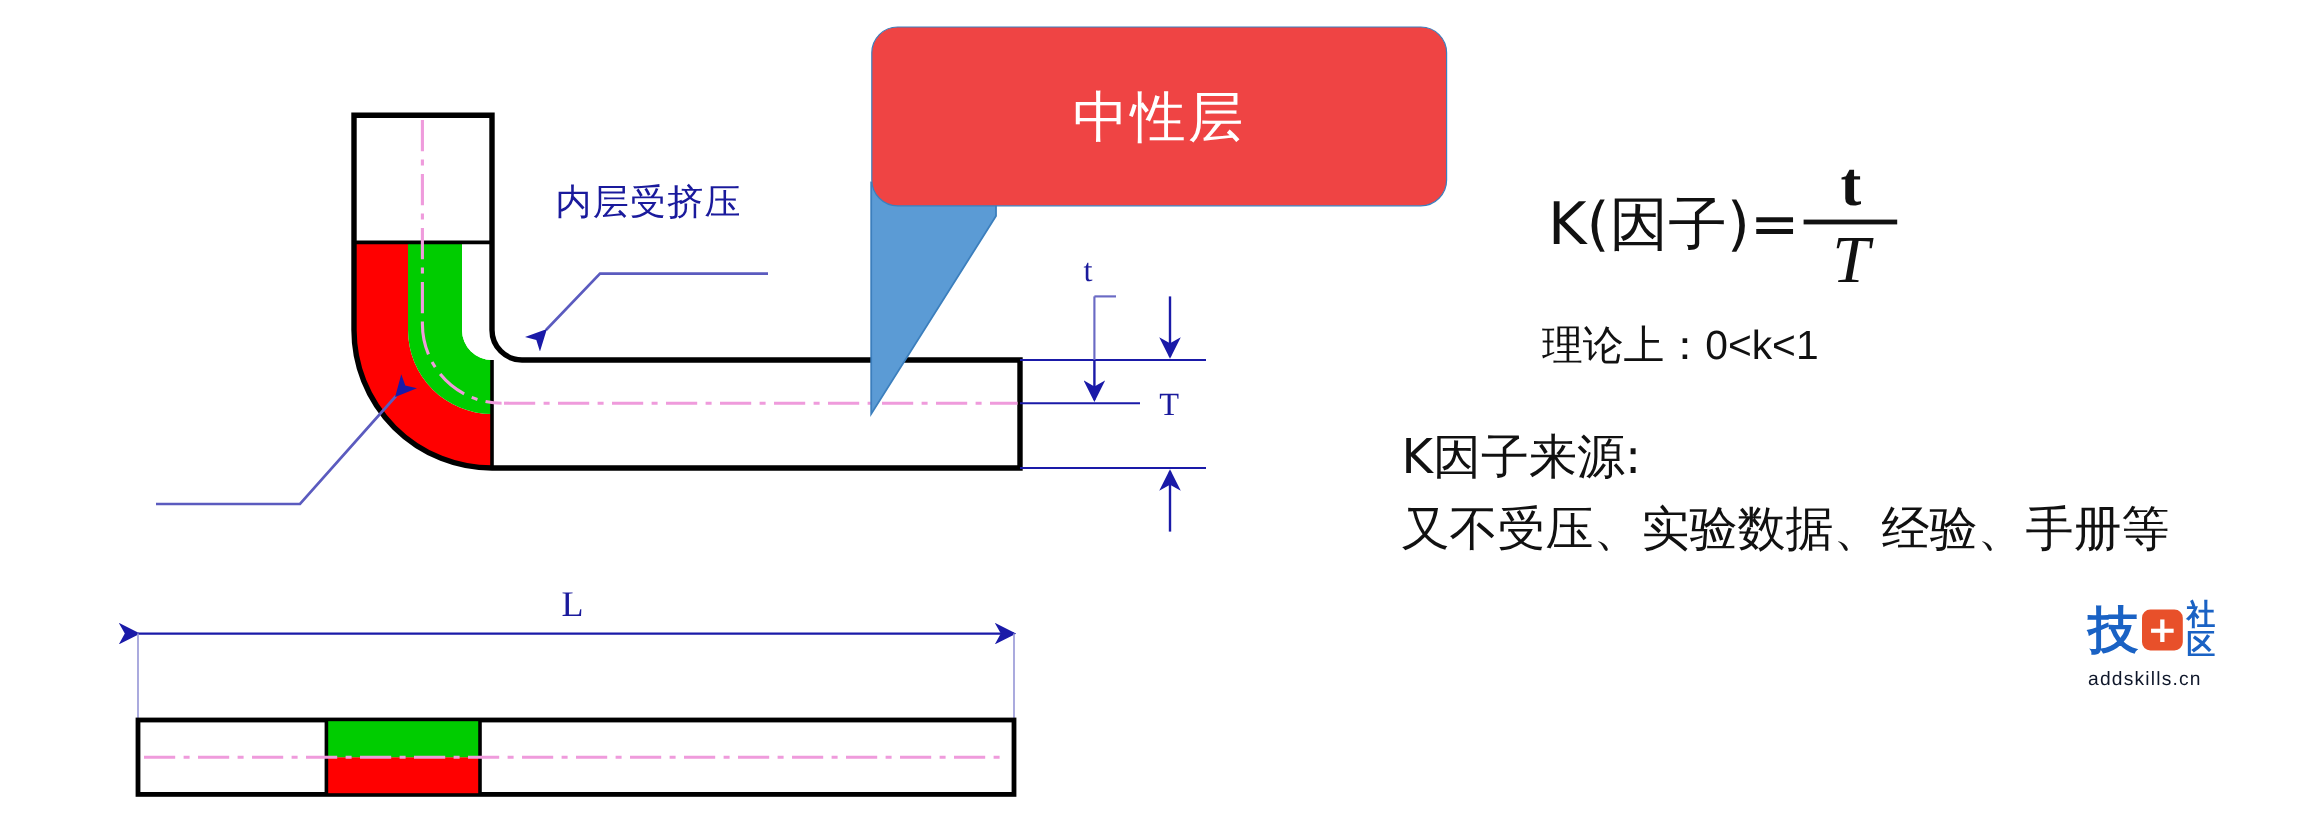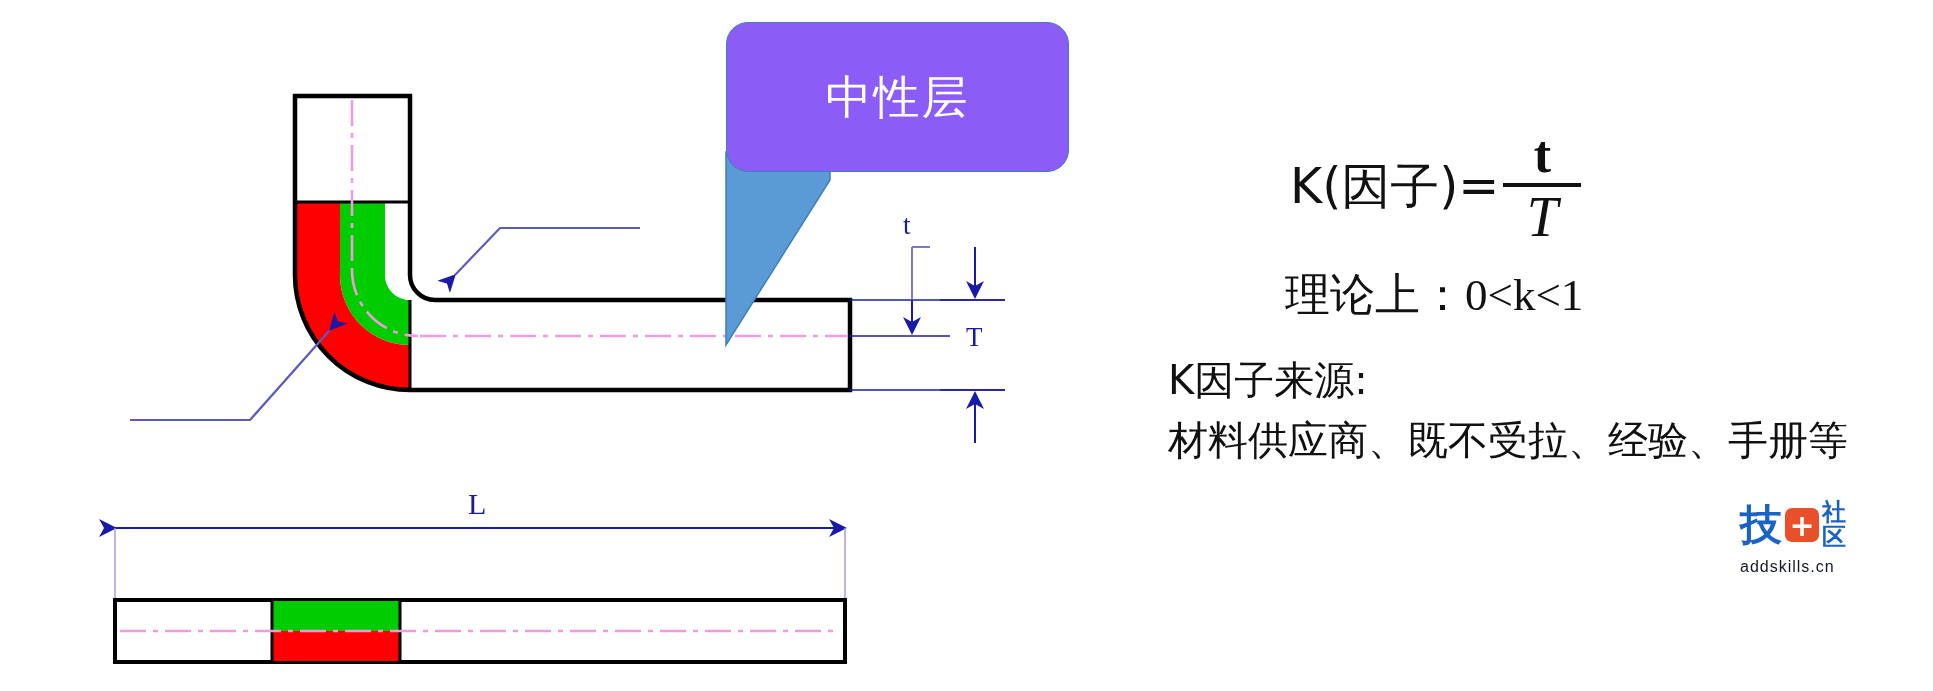--- a/index.html
+++ b/index.html
@@ -6,22 +6,22 @@
   body{
     width:1933px;height:691px;background:#ffffff;
     font-family:"Liberation Sans","DejaVu Sans",sans-serif;
     position:relative;overflow:hidden;
   }
   .stage{position:absolute;left:0;top:0;width:1933px;height:691px;}
   .abs{position:absolute;}
 
   
   .callout{
-    left:726px;top:22px;width:343px;height:150px;
-    background:#8b5cf6;border:1.5px solid #3c7fbd;border-radius:22px;
+    left:726px;top:22px;width:480px;height:150px;
+    background:#ef4444;border:1.5px solid #3c7fbd;border-radius:22px;
     box-sizing:border-box;
     display:flex;flex-direction:row;align-items:center;justify-content:center;
   }
   .callout-title{
     color:#ffffff;font-size:46px;line-height:1.05;letter-spacing:2px;
     font-family:"DejaVu Sans",sans-serif;
   }
   .callout-sub{
     color:#1a1a1a;font-size:33px;line-height:1.15;margin-top:6px;letter-spacing:1px;
     font-family:"DejaVu Sans",sans-serif;white-space:nowrap;
@@ -47,22 +47,22 @@
   .frac .num{
     font-family:"Liberation Serif","DejaVu Serif",serif;font-weight:bold;
     font-size:52px;line-height:0.95;color:#111;padding:0 14px;
   }
   .frac .bar{height:4px;background:#111;width:78px;margin:4px 0;}
   .frac .den{
     font-family:"Liberation Serif","DejaVu Serif",serif;font-style:italic;
     font-size:56px;line-height:0.95;color:#111;padding:0 14px;
   }
   .theory{
-    left:1285px;top:265px;font-size:45px;color:#111;white-space:nowrap;
-    font-family:Liberation Serif, serif;
+    left:1285px;top:265px;font-size:34px;color:#111;white-space:nowrap;
+    font-family:Liberation Sans, sans-serif;
   }
   .src-title{
     left:1168px;top:353px;font-size:40px;color:#111;white-space:nowrap;
     font-family:"DejaVu Sans",sans-serif;
     text-align:right;
   }
   .src-body{
     left:1168px;top:413px;font-size:40px;color:#111;white-space:nowrap;
     font-family:"DejaVu Sans",sans-serif;
   }
@@ -188,38 +188,39 @@
   </svg>
 
   <svg class="abs" style="left:700px;top:150px;" width="260" height="200">
     <path d="M 26 2 L 26 195 L 130 30 L 130 2 Z" fill="#5b9bd5" stroke="#3c7fbd" stroke-width="1.5"></path>
   </svg>
 
   <div class="abs callout">
     <div class="callout-title">中性层</div>
   </div>
 
+  <div class="abs anno anno-inner">内层受挤压</div>
 
   <div class="abs dimtxt" style="left:903px;top:210px;">t</div>
   <div class="abs dimtxt" style="left:966px;top:322px;">T</div>
   <div class="abs dimtxt" style="left:468px;top:487px;font-size:30px;">L</div>
 
   <div class="abs formula">
     <span class="lhs">K(因子)=</span>
     <span class="frac">
       <span class="num">t</span>
       <span class="bar"></span>
       <span class="den">T</span>
     </span>
   </div>
 
   <div class="abs theory">理论上：0&lt;k&lt;1</div>
 
   <div class="abs src-title">K因子来源:</div>
-  <div class="abs src-body">材料供应商、既不受拉、经验、手册等</div>
+  <div class="abs src-body">又不受压、实验数据、经验、手册等</div>
 
   <div class="abs logo">
     <div class="logo-main">
       <span class="logo-ji">技</span>
       <span class="logo-plus">+</span>
       <span class="logo-she">
         <span>社</span>
         <span>区</span>
       </span>
     </div>

